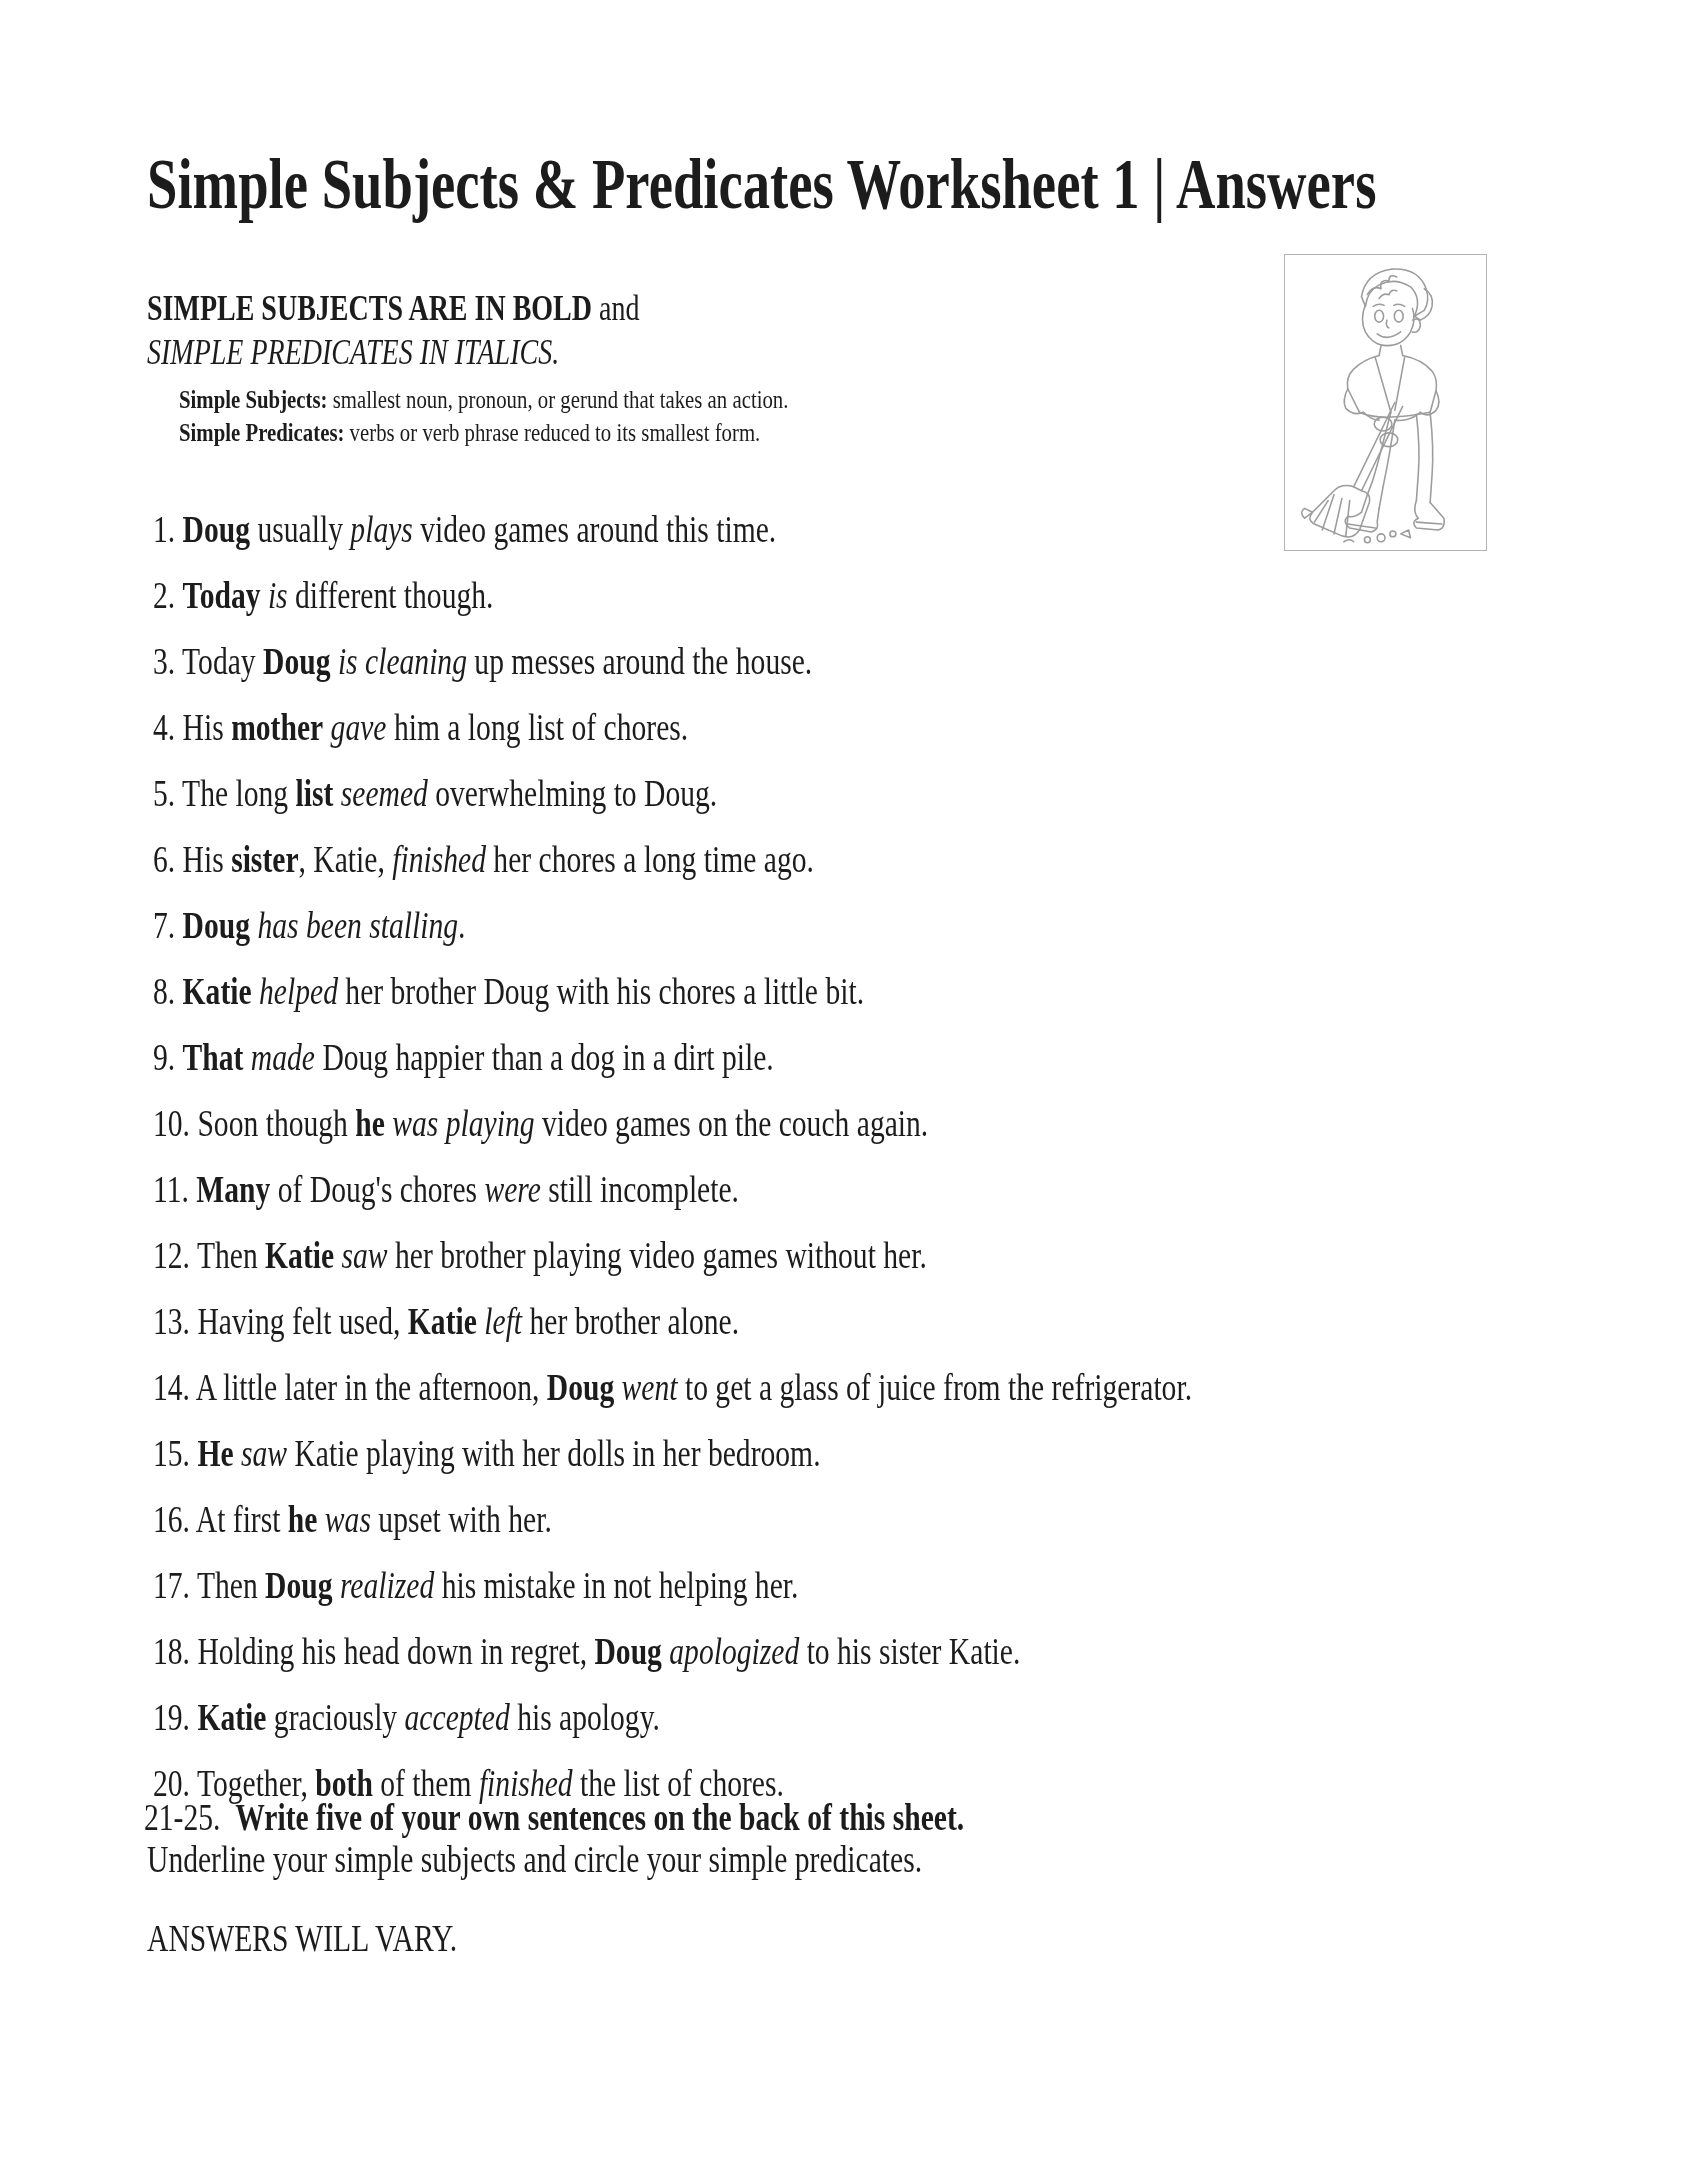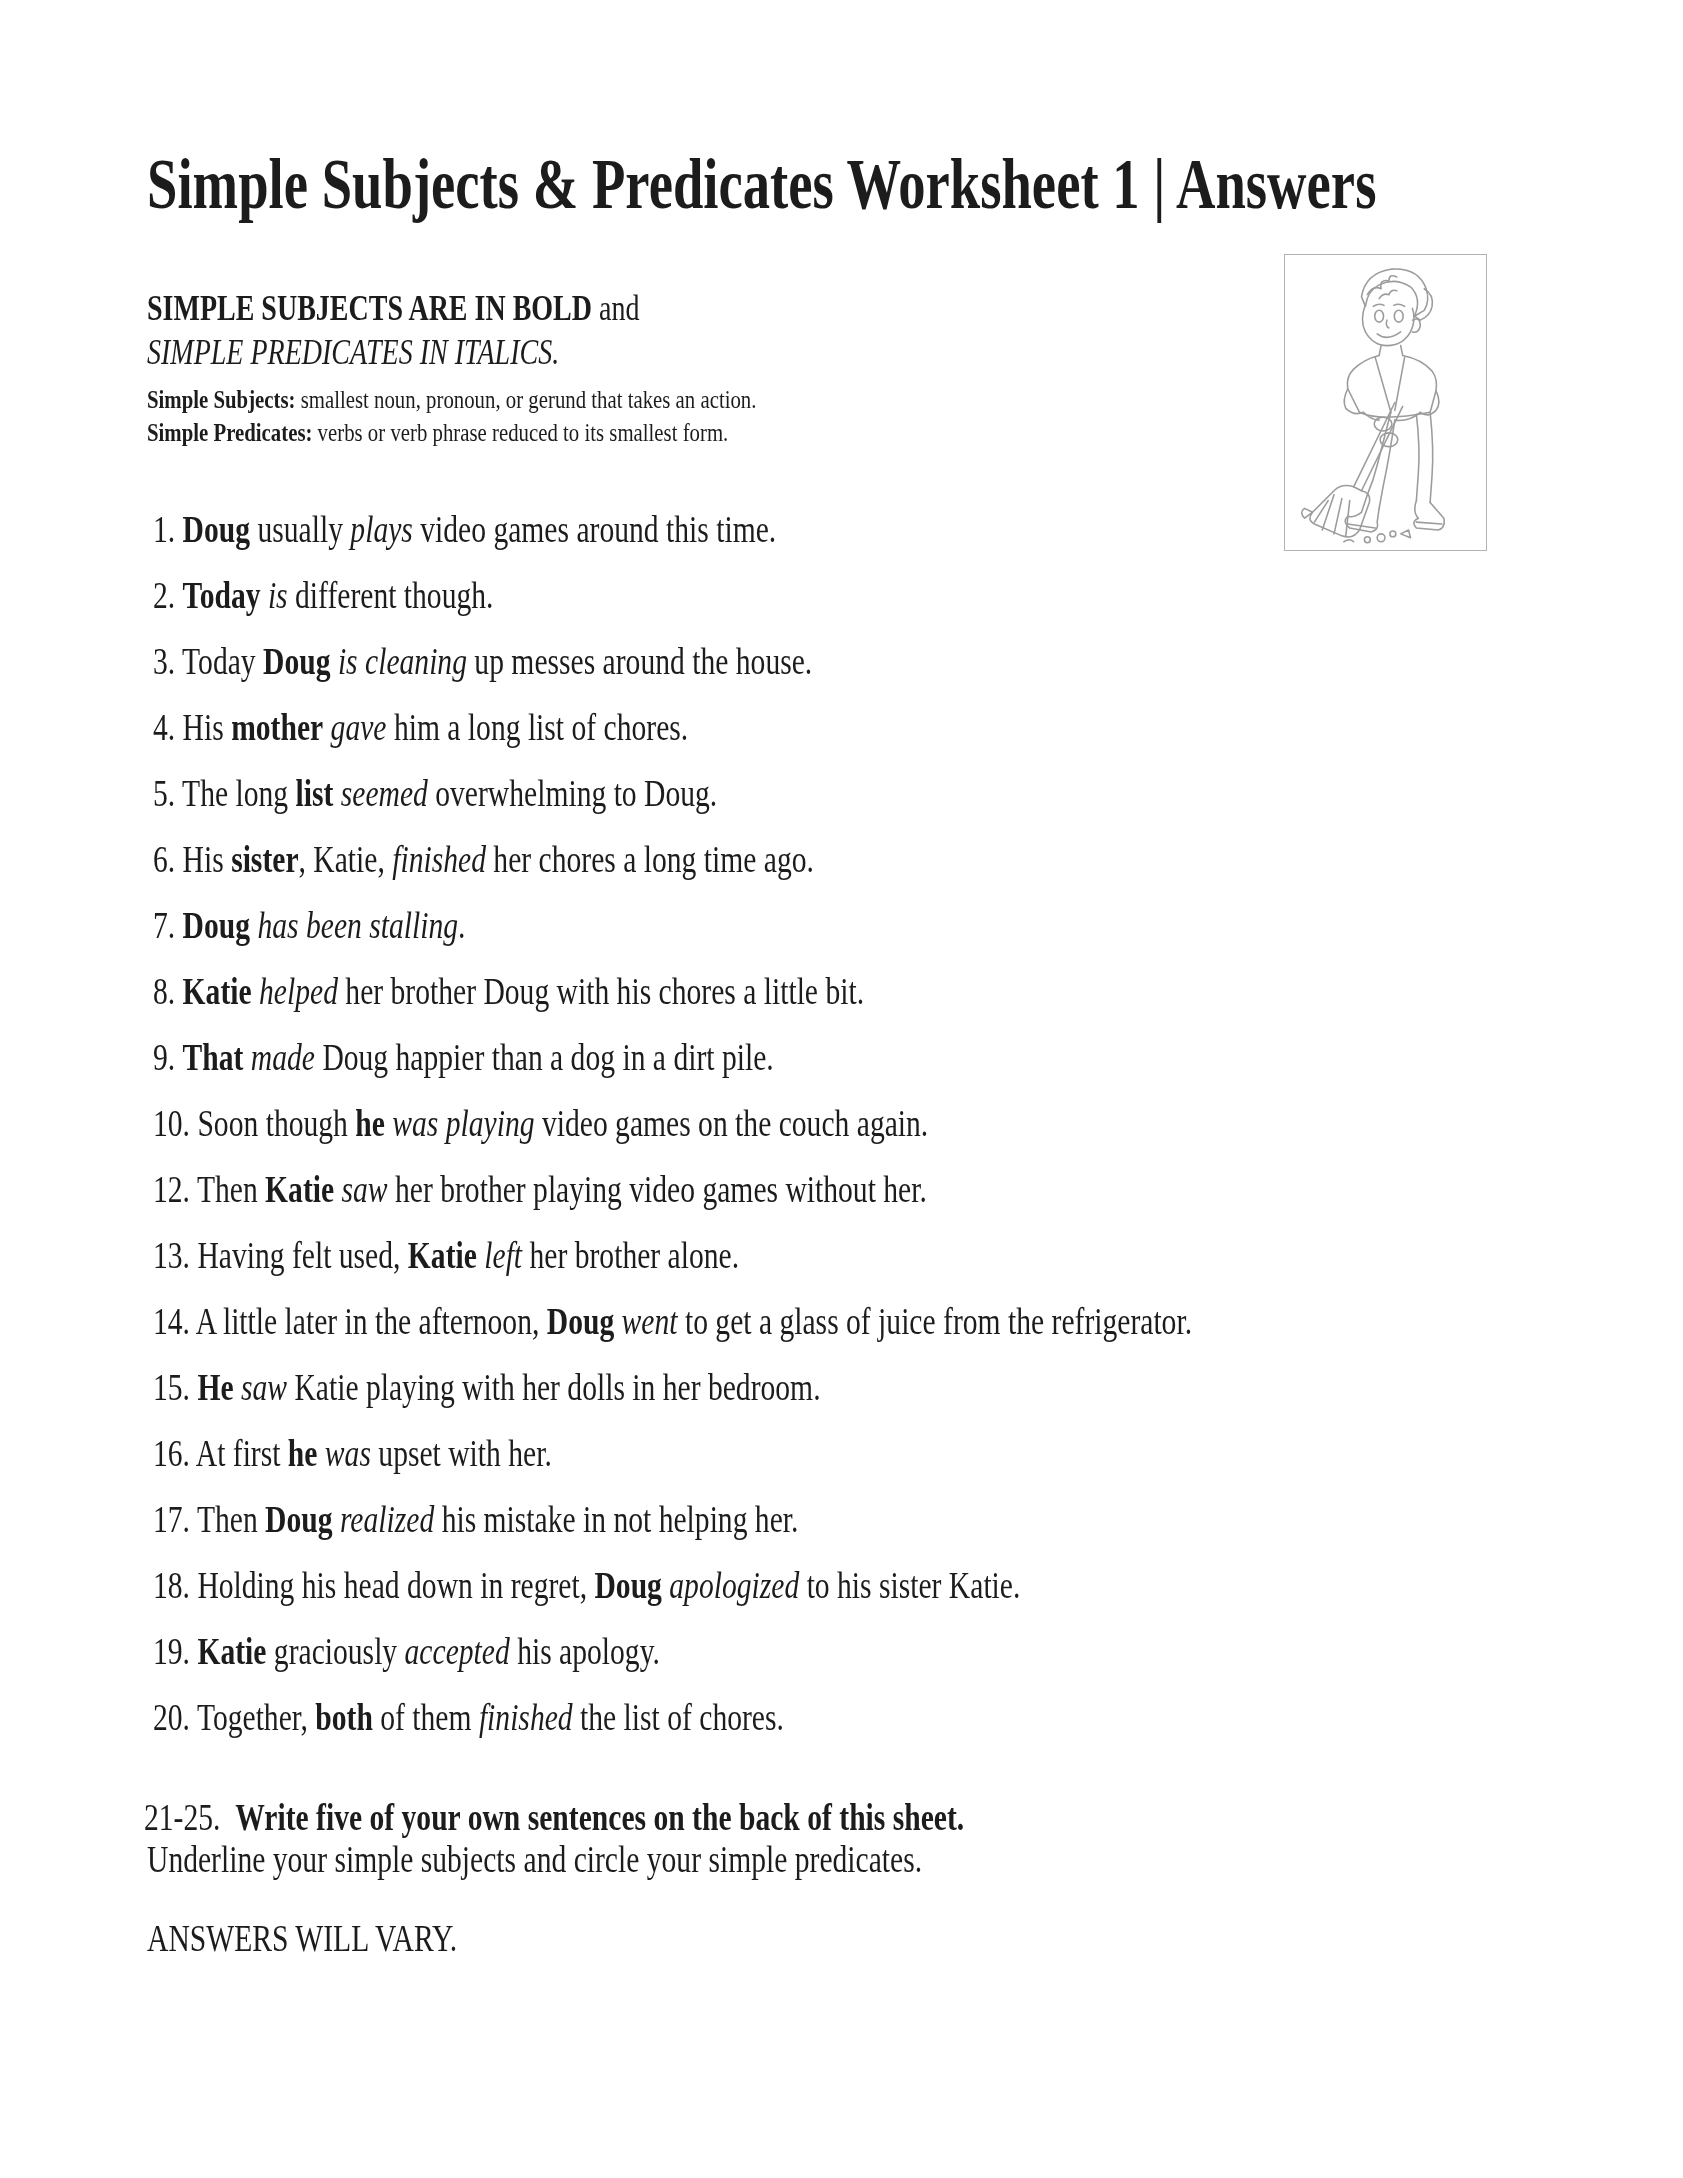--- a/index.html
+++ b/index.html
@@ -18,21 +18,21 @@
   .title{
     position:absolute;left:147px;top:145px;margin:0;
     font-size:71px;font-weight:700;line-height:79px;white-space:pre;
   }
   .title .sx{transform:scaleX(0.77);}
 
   .intro{position:absolute;left:147px;top:287px;}
   .intro-line1,.intro-line2{font-size:35px;line-height:44px;}
   .intro-line1 b{font-weight:700;}
   .intro-line2{margin-bottom:8px;}
-  .def{font-size:26px;line-height:33px;}
+  .def{font-size:26px;line-height:33px;margin-left:32px;}
   .def b{font-weight:700;}
 
   .illustration{
     position:absolute;left:1284px;top:254px;width:203px;height:297px;
     border:1px solid #b3b3b3;box-sizing:border-box;margin:0;background:#ffffff;
   }
   .illustration svg{display:block;width:100%;height:100%;}
 
   .sentences{position:absolute;left:137px;top:489px;margin:16px;padding:0;list-style:none;text-decoration:underline;}
   .sentence-line{height:66px;font-size:37px;line-height:50px;white-space:pre;}
@@ -116,20 +116,21 @@
       <li class="sentence-line"><span class="sx"><span class="num">1. </span><span class="b">Doug</span><span class="r"> usually </span><span class="i">plays</span><span class="r"> video games around this time.</span></span></li>
       <li class="sentence-line"><span class="sx"><span class="num">2. </span><span class="b">Today</span><span class="r"> </span><span class="i">is</span><span class="r"> different though.</span></span></li>
       <li class="sentence-line"><span class="sx"><span class="num">3. </span><span class="r">Today </span><span class="b">Doug</span><span class="r"> </span><span class="i">is cleaning</span><span class="r"> up messes around the house.</span></span></li>
       <li class="sentence-line"><span class="sx"><span class="num">4. </span><span class="r">His </span><span class="b">mother</span><span class="r"> </span><span class="i">gave</span><span class="r"> him a long list of chores.</span></span></li>
       <li class="sentence-line"><span class="sx"><span class="num">5. </span><span class="r">The long </span><span class="b">list</span><span class="r"> </span><span class="i">seemed</span><span class="r"> overwhelming to Doug.</span></span></li>
       <li class="sentence-line"><span class="sx"><span class="num">6. </span><span class="r">His </span><span class="b">sister</span><span class="r">, Katie, </span><span class="i">finished</span><span class="r"> her chores a long time ago.</span></span></li>
       <li class="sentence-line"><span class="sx"><span class="num">7. </span><span class="b">Doug</span><span class="r"> </span><span class="i">has been stalling</span><span class="r">.</span></span></li>
       <li class="sentence-line"><span class="sx"><span class="num">8. </span><span class="b">Katie</span><span class="r"> </span><span class="i">helped</span><span class="r"> her brother Doug with his chores a little bit.</span></span></li>
       <li class="sentence-line"><span class="sx"><span class="num">9. </span><span class="b">That</span><span class="r"> </span><span class="i">made</span><span class="r"> Doug happier than a dog in a dirt pile.</span></span></li>
       <li class="sentence-line"><span class="sx"><span class="num">10. </span><span class="r">Soon though </span><span class="b">he</span><span class="r"> </span><span class="i">was playing</span><span class="r"> video games on the couch again.</span></span></li>
+      <li class="sentence-line"><span class="sx"><span class="num">11. </span><span class="b">Many</span><span class="r"> of Doug's chores </span><span class="i">were</span><span class="r"> still incomplete.</span></span></li>
       <li class="sentence-line"><span class="sx"><span class="num">12. </span><span class="r">Then </span><span class="b">Katie</span><span class="r"> </span><span class="i">saw</span><span class="r"> her brother playing video games without her.</span></span></li>
       <li class="sentence-line"><span class="sx"><span class="num">13. </span><span class="r">Having felt used, </span><span class="b">Katie</span><span class="r"> </span><span class="i">left</span><span class="r"> her brother alone.</span></span></li>
       <li class="sentence-line"><span class="sx"><span class="num">14. </span><span class="r">A little later in the afternoon, </span><span class="b">Doug</span><span class="r"> </span><span class="i">went</span><span class="r"> to get a glass of juice from the refrigerator.</span></span></li>
       <li class="sentence-line"><span class="sx"><span class="num">15. </span><span class="b">He</span><span class="r"> </span><span class="i">saw</span><span class="r"> Katie playing with her dolls in her bedroom.</span></span></li>
       <li class="sentence-line"><span class="sx"><span class="num">16. </span><span class="r">At first </span><span class="b">he</span><span class="r"> </span><span class="i">was</span><span class="r"> upset with her.</span></span></li>
       <li class="sentence-line"><span class="sx"><span class="num">17. </span><span class="r">Then </span><span class="b">Doug</span><span class="r"> </span><span class="i">realized</span><span class="r"> his mistake in not helping her.</span></span></li>
       <li class="sentence-line"><span class="sx"><span class="num">18. </span><span class="r">Holding his head down in regret, </span><span class="b">Doug</span><span class="r"> </span><span class="i">apologized</span><span class="r"> to his sister Katie.</span></span></li>
       <li class="sentence-line"><span class="sx"><span class="num">19. </span><span class="b">Katie</span><span class="r"> graciously </span><span class="i">accepted</span><span class="r"> his apology.</span></span></li>
       <li class="sentence-line"><span class="sx"><span class="num">20. </span><span class="r">Together, </span><span class="b">both</span><span class="r"> of them </span><span class="i">finished</span><span class="r"> the list of chores.</span></span></li>
     </ol>

